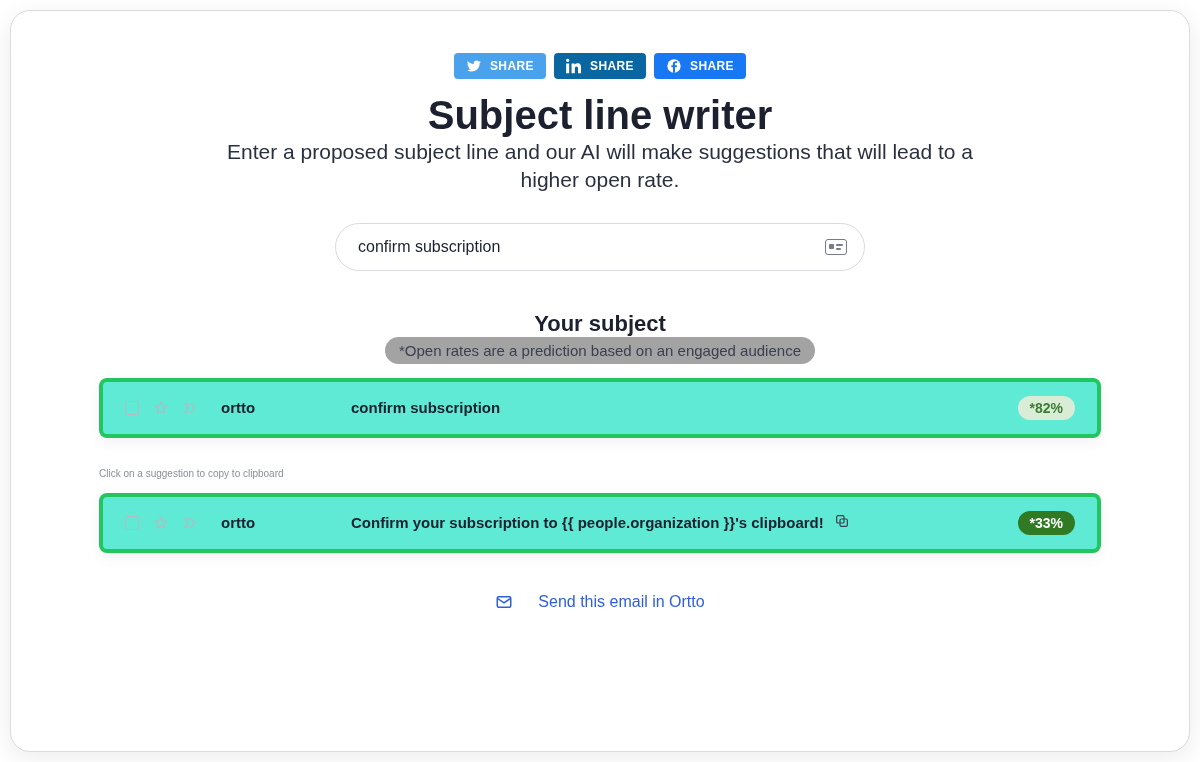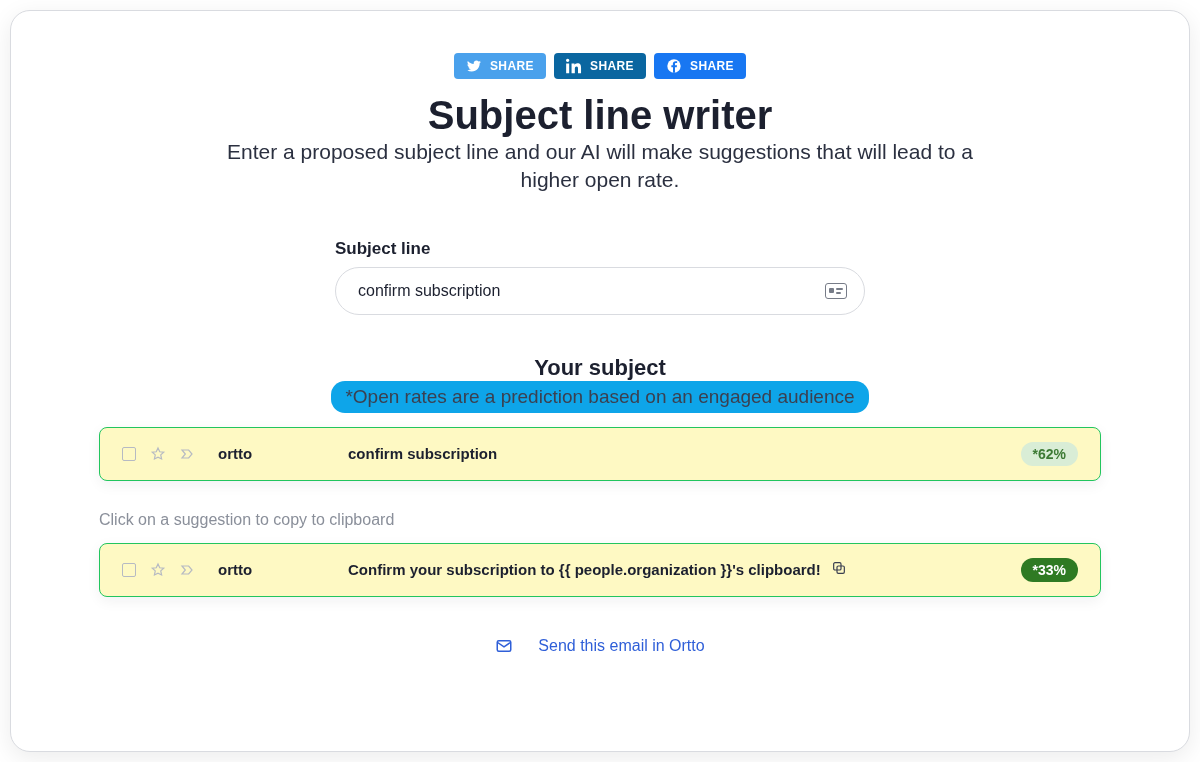--- a/index.html
+++ b/index.html
@@ -51,21 +51,21 @@
     font-weight: 800;
     color: #1c202f;
     text-align: center;
   }
   .subtitle {
     font-size: 21px;
     color: #2b3040;
     text-align: center;
     max-width: 760px;
     line-height: 1.35;
-    margin-bottom: 44px;
+    margin-bottom: 28px;
   }
 
   .field-wrap {
     width: 530px;
     margin-bottom: 40px;
   }
   .field-label {
     font-weight: 700;
     font-size: 17px;
     color: #1c202f;
@@ -111,38 +111,38 @@
     justify-content: space-between;
     margin-bottom: 14px;
     flex-direction: column;
   }
   .section-title {
     font-size: 22px;
     font-weight: 800;
     color: #1c202f;
   }
   .note-pill {
-    background: #0ea5e9;
+    background: #a3a3a3;
     border-radius: 14px;
     padding: 5px 14px;
-    font-size: 19px;
+    font-size: 15px;
     color: #3b4050;
   }
   .section-sub {
     width: 100%;
-    font-size: 16px;
+    font-size: 10px;
     color: #8a8f9a;
     margin-top: -6px;
     margin-bottom: 14px;
   }
 
   .card {
     width: 100%;
-    background: #fef9c3;
-    border: 1px solid #22c55e;
+    background: #5eead4;
+    border: 4px solid #22c55e;
     border-radius: 8px;
     box-shadow: 0 4px 14px rgba(20,25,40,0.06);
     padding: 14px 22px;
     display: flex;
     align-items: center;
     margin-bottom: 36px;
   }
   .card:last-of-type { margin-bottom: 30px; }
   .row-icons {
     display: flex;
@@ -225,21 +225,20 @@
           </svg>
       </span>
       <span>SHARE</span>
     </button>
   </div>
 
   <h1 class="title">Subject line writer</h1>
   <p class="subtitle">Enter a proposed subject line and our AI will make suggestions that will lead to a higher open rate.</p>
 
   <div class="field-wrap">
-    <label class="field-label">Subject line</label>
     <div class="input-pill">
       <input class="subject-input" type="text" value="confirm subscription" style="">
       <span class="autofill-icon">
         <span class="sq"></span>
         <span class="bars">
             <span></span>
             <span></span>
           </span>
       </span>
     </div>
@@ -260,21 +259,21 @@
       </span>
       <span>
         <svg viewBox="0 0 24 24">
             <path d="M3 6h10l5 6-5 6H3l5-6-5-6z"></path>
           </svg>
       </span>
     </div>
     <div class="sender">ortto</div>
     <div class="subject-text">confirm subscription</div>
     <div class="spacer"></div>
-    <div class="rate-badge rate-light">*62%</div>
+    <div class="rate-badge rate-light">*82%</div>
   </div>
 
   <div class="section-sub">Click on a suggestion to copy to clipboard</div>
 
   <div class="card">
     <div class="row-icons">
       <span class="box-icon"></span>
       <span>
         <svg viewBox="0 0 24 24">
             <path d="M12 3l2.6 5.6 6 .6-4.5 4.2 1.3 6L12 16.9 6.6 19.4l1.3-6L3.4 9.2l6-.6z"></path>

